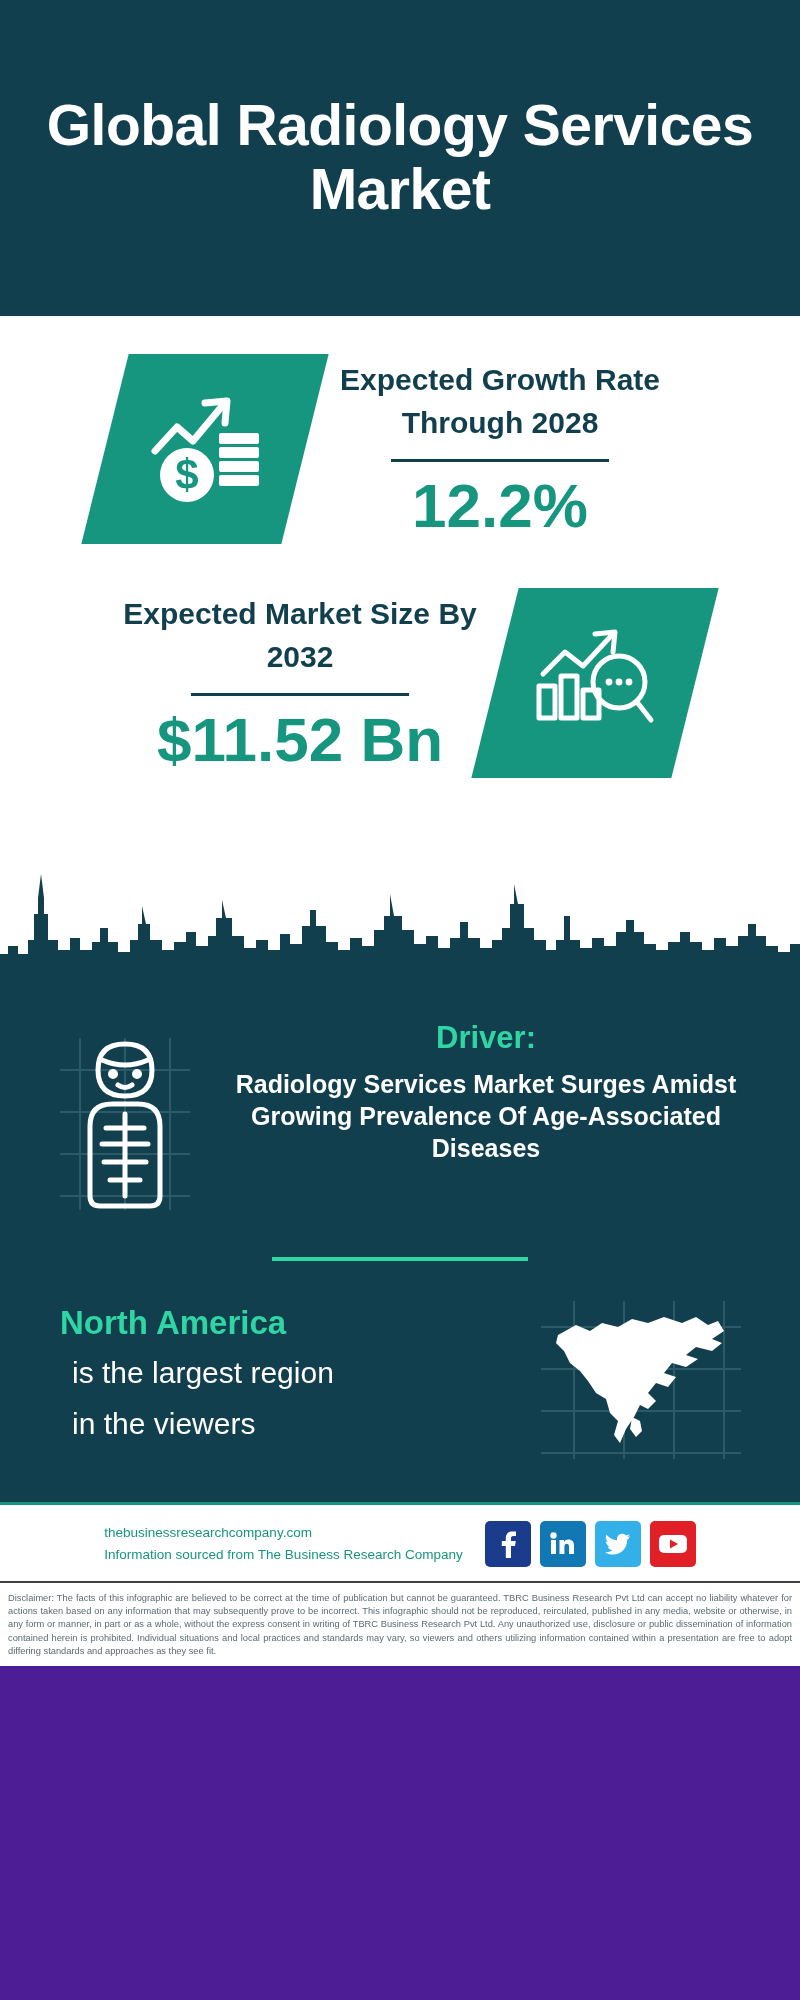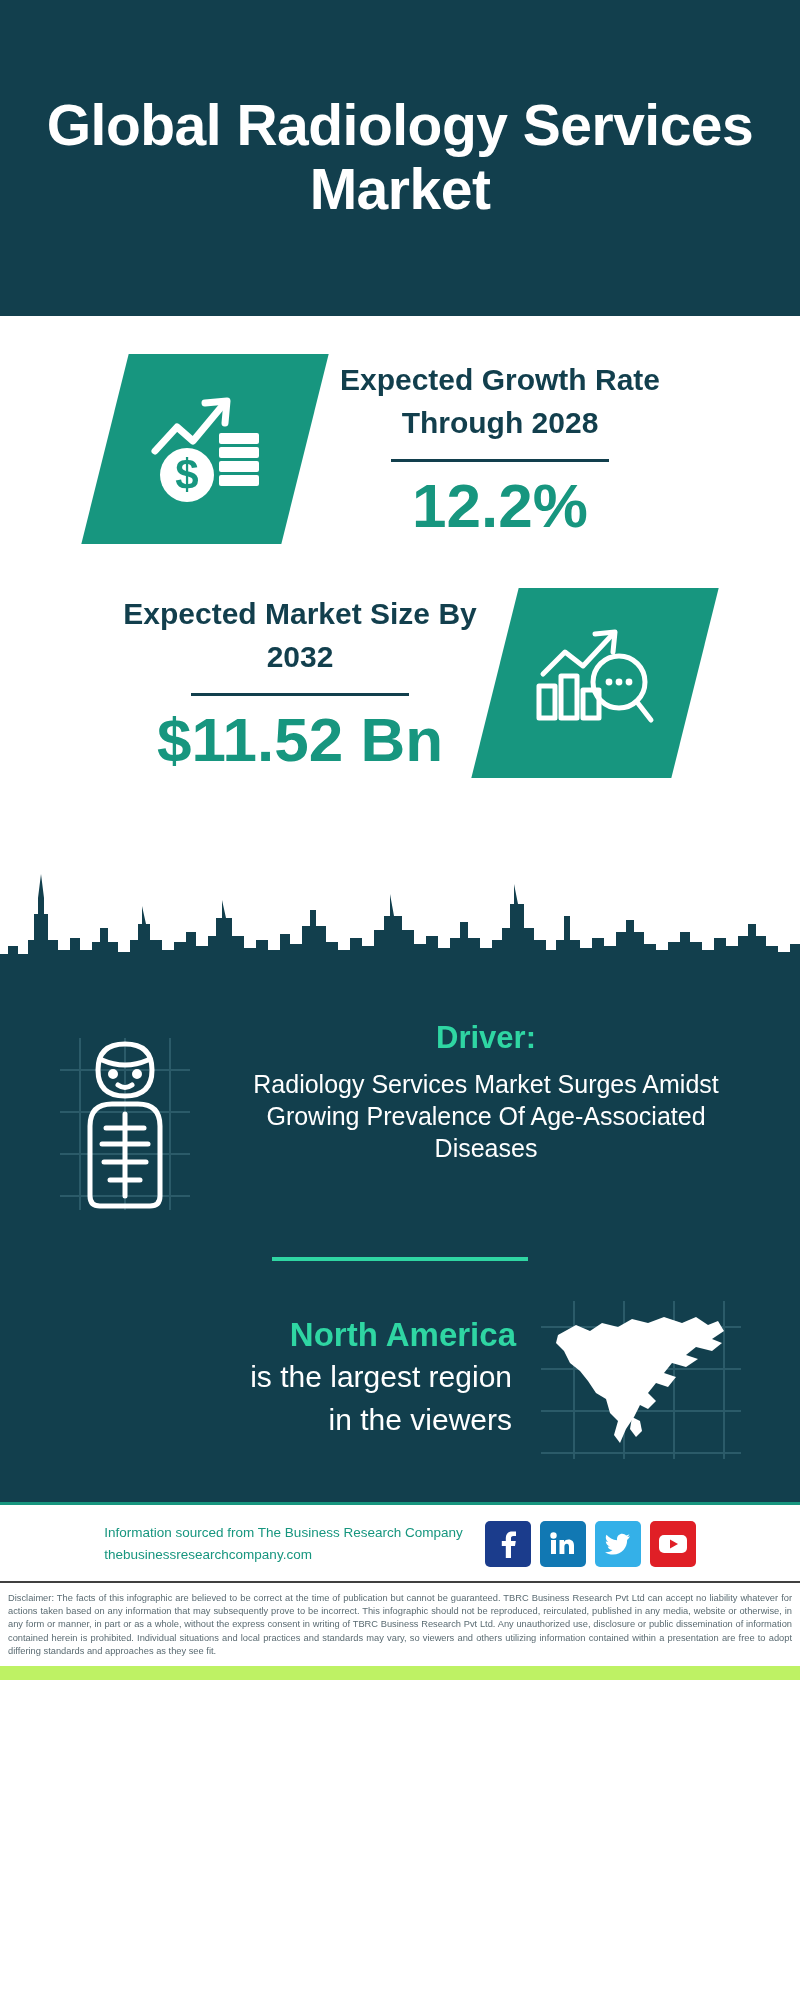--- a/index.html
+++ b/index.html
@@ -3,24 +3,24 @@
 <meta charset="utf-8">
 <style>
   html,body{margin:0;padding:0;}
   body{
     width:800px;
     font-family:"Liberation Sans", sans-serif;
     background:#ffffff;
   }
   .page{
     width:800px;
-    height:1680px;
+    height:2000px;
     position:relative;
     overflow:hidden;
-    background:#bef264;
+    background:#4c1d95;
   }
 
   
   .header{
     background:#123f4d;
     height:316px;
     display:flex;
     align-items:center;
     justify-content:center;
     padding:0 40px;
@@ -130,53 +130,53 @@
   }
   .driver-label{
     color:#2fd6a3;
     font-size:31px;
     font-weight:bold;
     margin:0 0 12px 0;
   }
   .driver-body{
     color:#ffffff;
     font-size:25px;
-    font-weight:normal;
+    font-weight:bold;
     line-height:1.28;
     margin:12px;
   }
 
   .divider{
     width:256px;
     height:4px;
     background:#2fd6a3;
     margin:42px auto 0 auto;
   }
 
   .region-block{
     display:flex;
     align-items:center;
     padding:36px 34px 30px 40px;
   }
   .region-text{
     flex:1;
-    text-align:right;
+    text-align:left;
     padding-left:20px;
   }
   .region-name{
     color:#2fd6a3;
     font-size:33px;
     font-weight:bold;
     margin:0 0 4px 0;
   }
   .region-sub{
     color:#ffffff;
     font-size:30px;
     line-height:1.28;
-    margin:4px;
+    margin:12px;
   }
   .region-map{
     width:250px;
     flex:0 0 250px;
     display:flex;
     justify-content:center;
   }
 
   
   .footer-source{
@@ -351,22 +351,22 @@
           </g>
           <path fill="#ffffff" d="M22,38 L40,28 L54,34 L66,26 L82,30 L96,22 L112,26 L128,20 L146,26 L160,20 L172,28 L182,24 L188,34 L176,42 L186,46 L176,54 L160,50 L150,58 L162,62 L150,70 L136,66 L128,76 L140,80 L132,90 L120,86 L112,96 L120,104 L112,112 L104,108 L98,120 L90,132 L84,146 L78,138 L82,124 L74,116 L70,102 L60,96 L52,84 L44,74 L34,66 L28,54 L20,46 Z"></path>
           <path fill="#ffffff" d="M96,120 L104,124 L106,134 L100,140 L94,132 Z"></path>
         </svg>
       </div>
     </div>
   </div>
 
   <div class="footer-source">
     <div class="source-text">
+      <div>thebusinessresearchcompany.com</div>
       <div>Information sourced from The Business Research Company</div>
-      <div>thebusinessresearchcompany.com</div>
     </div>
     <div class="social">
       <div class="soc fb">
         <svg width="20" height="28" viewBox="0 0 20 28">
             <path fill="#ffffff" d="M13 28 L13 16 L17 16 L17.8 11 L13 11 L13 8.4 C13 7 13.4 6.1 15.4 6.1 L18 6.1 L18 1.6 C17.5 1.5 16 1.4 14.2 1.4 C10.4 1.4 7.8 3.7 7.8 7.9 L7.8 11 L3.8 11 L3.8 16 L7.8 16 L7.8 28 Z"></path>
           </svg>
       </div>
       <div class="soc li">
         <svg width="26" height="24" viewBox="0 0 26 24">
           <rect x="1" y="8" width="5" height="14" fill="#ffffff"></rect>

